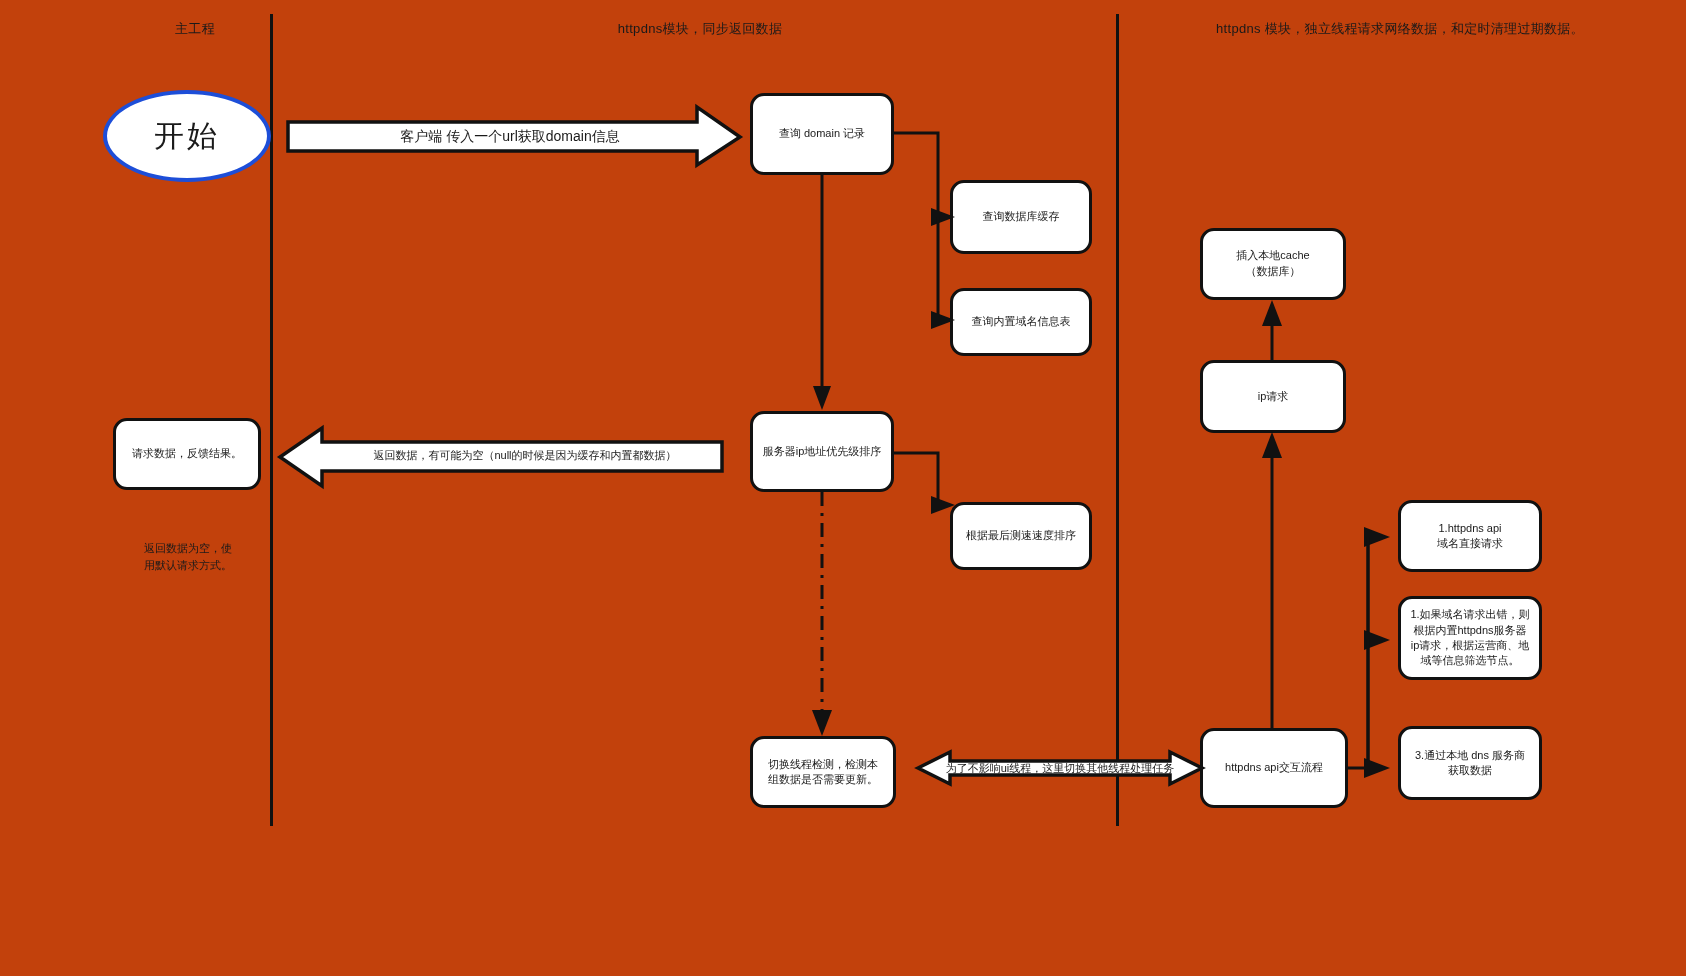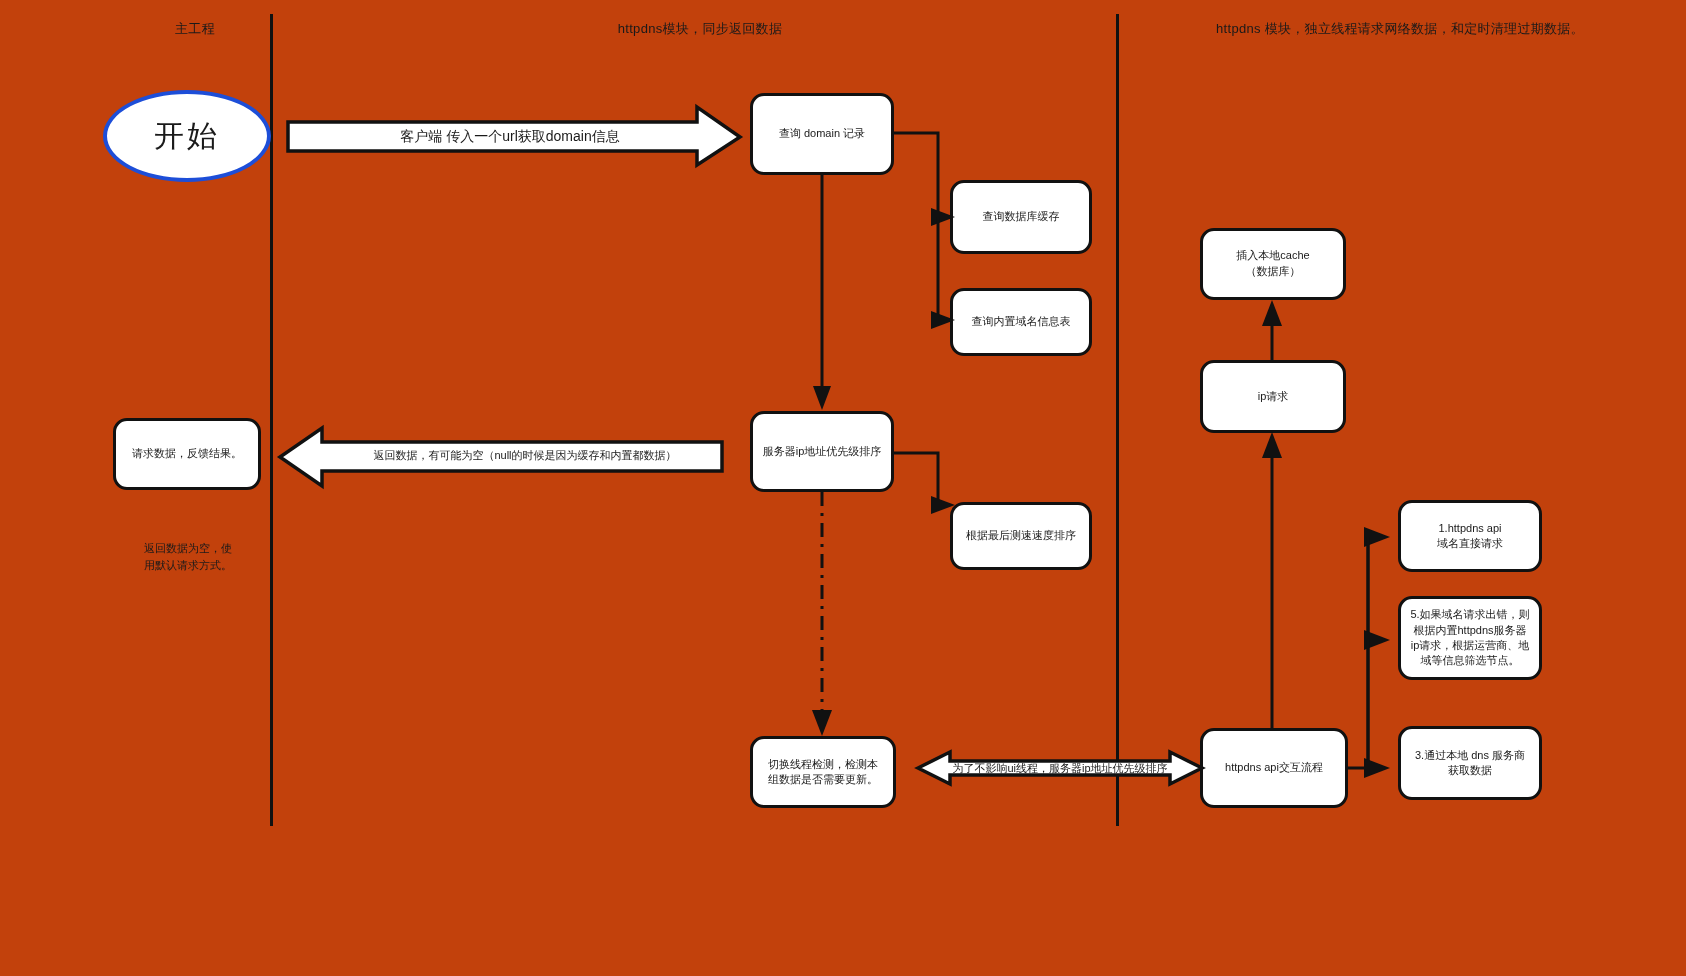--- a/index.html
+++ b/index.html
@@ -148,21 +148,21 @@
     <path class="stroke" d="M 1348,768 L 1368,768 L 1368,537"></path>
     <polygon class="solidhead" points="1390,537 1364,527 1364,547"></polygon>
     <path class="stroke" d="M 1368,537 L 1368,640"></path>
     <polygon class="solidhead" points="1390,640 1364,630 1364,650"></polygon>
     <path class="stroke" d="M 1368,640 L 1368,768"></path>
     <polygon class="solidhead" points="1390,768 1364,758 1364,778"></polygon>
   </svg>
 
   <div class="arrow-label" style="left:300px; top:128px; width:420px;">客户端 传入一个url获取domain信息</div>
   <div class="arrow-label" style="left:330px; top:448px; width:390px; font-size:11px;">返回数据，有可能为空（null的时候是因为缓存和内置都数据）</div>
-  <div class="arrow-label" style="left:940px; top:761px; width:240px; font-size:11px;">为了不影响ui线程，服务器ip地址优先级排序</div>
+  <div class="arrow-label" style="left:940px; top:761px; width:240px; font-size:11px;">为了不影响ui线程，这里切换其他线程处理任务</div>
 
   <div class="start-node" style="left:103px; top:90px; width:168px; height:92px;">开始</div>
 
   <div class="node" style="left:113px; top:418px; width:148px; height:72px;">请求数据，反馈结果。</div>
 
   <div class="caption" style="left:113px; top:494px; width:150px;">返回数据为空，使
 用默认请求方式。</div>
 
   <div class="node" style="left:750px; top:93px; width:144px; height:82px;">查询 domain 记录</div>
 
@@ -180,21 +180,21 @@
   <div class="node" style="left:1200px; top:228px; width:146px; height:72px;">插入本地cache
 （数据库）</div>
 
   <div class="node" style="left:1200px; top:360px; width:146px; height:73px;">ip请求</div>
 
   <div class="node" style="left:1200px; top:728px; width:148px; height:80px;">httpdns api交互流程</div>
 
   <div class="node small" style="left:1398px; top:500px; width:144px; height:72px;">1.httpdns api
 域名直接请求</div>
 
-  <div class="node small" style="left:1398px; top:596px; width:144px; height:84px;">5.如果域名请求出错，则
+  <div class="node small" style="left:1398px; top:596px; width:144px; height:84px;">1.如果域名请求出错，则
 根据内置httpdns服务器
 ip请求，根据运营商、地
 域等信息筛选节点。</div>
 
   <div class="node small" style="left:1398px; top:726px; width:144px; height:74px;">3.通过本地 dns 服务商
 获取数据</div>
 
 </div>
 
 </body></html>

